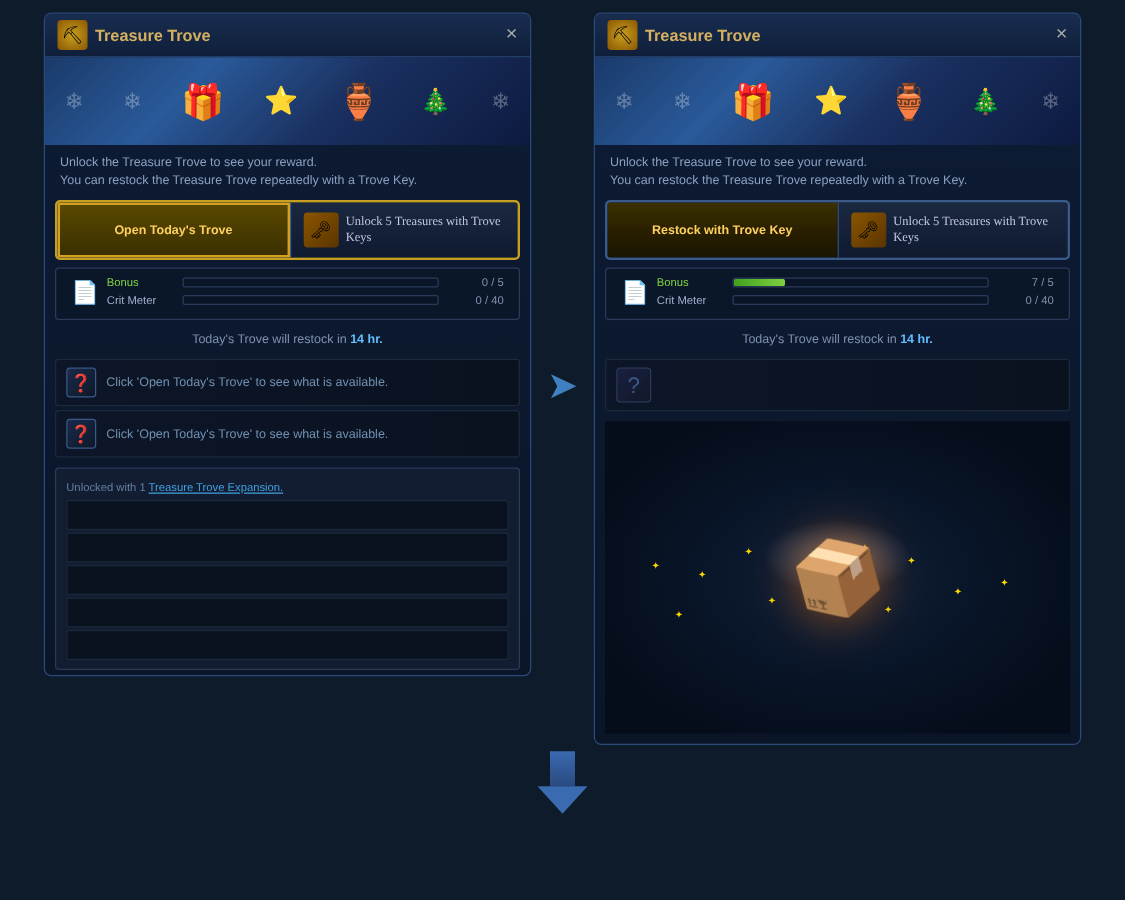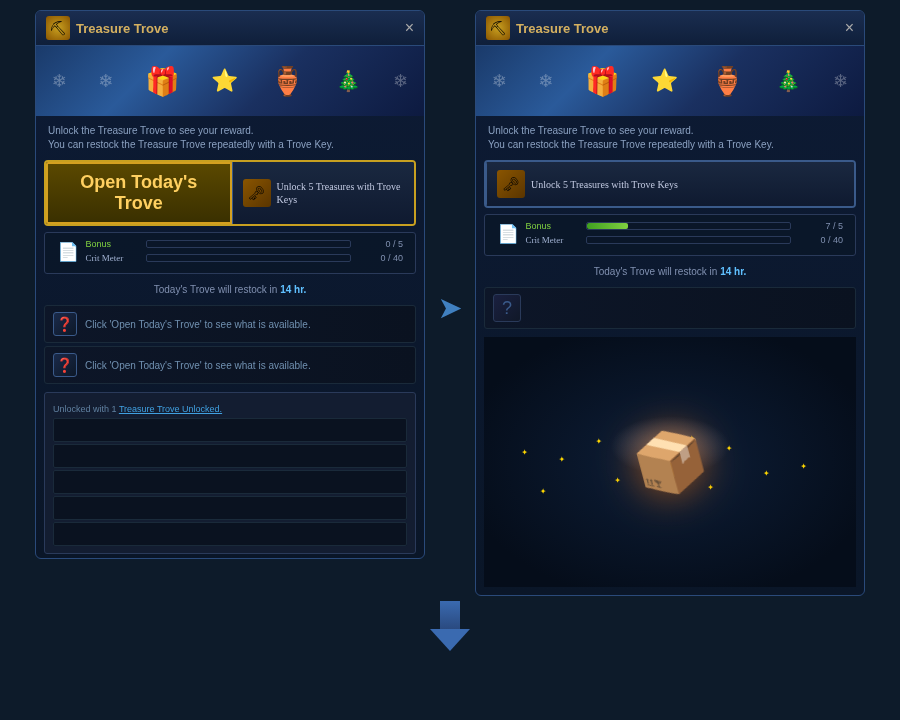--- a/index.html
+++ b/index.html
@@ -135,21 +135,21 @@
       padding: 8px 10px;
       cursor: pointer;
       position: relative;
     }
     .action-btn-main.highlighted {
       background: linear-gradient(180deg, #5a4800 0%, #3a3000 100%);
       border: 2px solid #d4a020;
     }
     .btn-main-text {
       color: #ffd060;
-      font-size: 18px;
+      font-size: 10px;
       font-weight: bold;
       display: block;
     }
     .action-btn-secondary {
       display: flex;
       align-items: center;
       gap: 6px;
       padding: 8px 10px;
       background: linear-gradient(180deg, #1a2840 0%, #0f1a30 100%);
       border-left: 1px solid #3a5a8a;
@@ -186,21 +186,21 @@
       align-items: center;
       gap: 6px;
       margin-bottom: 4px;
     }
     .progress-label {
       font-size: 9px;
       width: 55px;
       flex-shrink: 0;
     }
     .progress-label.bonus { color: #80d040; }
-    .progress-label.crit { color: #a0b0d0; font-family: Liberation Serif, serif; }
+    .progress-label.crit { color: #a0b0d0; }
     .progress-bar-bg {
       flex: 1;
       height: 8px;
       background: #0a1628;
       border: 1px solid #2a3a5a;
       border-radius: 2px;
       overflow: hidden;
     }
     .progress-bar-fill {
       height: 100%;
@@ -484,21 +484,21 @@
           <span class="slot-text">Click 'Open Today's Trove' to see what is available.</span>
         </div>
         <div class="slot-item">
           <div class="slot-icon">❓</div>
           <span class="slot-text">Click 'Open Today's Trove' to see what is available.</span>
         </div>
       </div>
 
       <div class="expansion-section">
         <span class="expansion-text">
-          Unlocked with 1 <span class="expansion-link">Treasure Trove Unlocked.</span>
+          Unlocked with 1 <span class="expansion-link">Treasure Trove Expansion.</span>
         </span>
         <div class="locked-row"></div>
         <div class="locked-row"></div>
         <div class="locked-row"></div>
         <div class="locked-row"></div>
         <div class="locked-row"></div>
       </div>
     </div>
 
     <div class="arrow-connector">
@@ -526,20 +526,23 @@
           <span class="snowflake">❄</span>
         </div>
       </div>
 
       <div class="desc-area">
         <div>Unlock the Treasure Trove to see your reward.</div>
         <div>You can restock the Treasure Trove repeatedly with a Trove Key.</div>
       </div>
 
       <div class="action-row normal-border">
+        <button class="action-btn-main">
+          <span class="btn-main-text">Restock with Trove Key</span>
+        </button>
         <div class="action-btn-secondary">
           <div class="key-icon-small">🗝</div>
           <span class="btn-secondary-text">Unlock 5 Treasures
 with Trove Keys</span>
         </div>
       </div>
 
       <div class="progress-area">
         <div class="doc-icon-area">
           <span class="doc-icon">📄</span>

